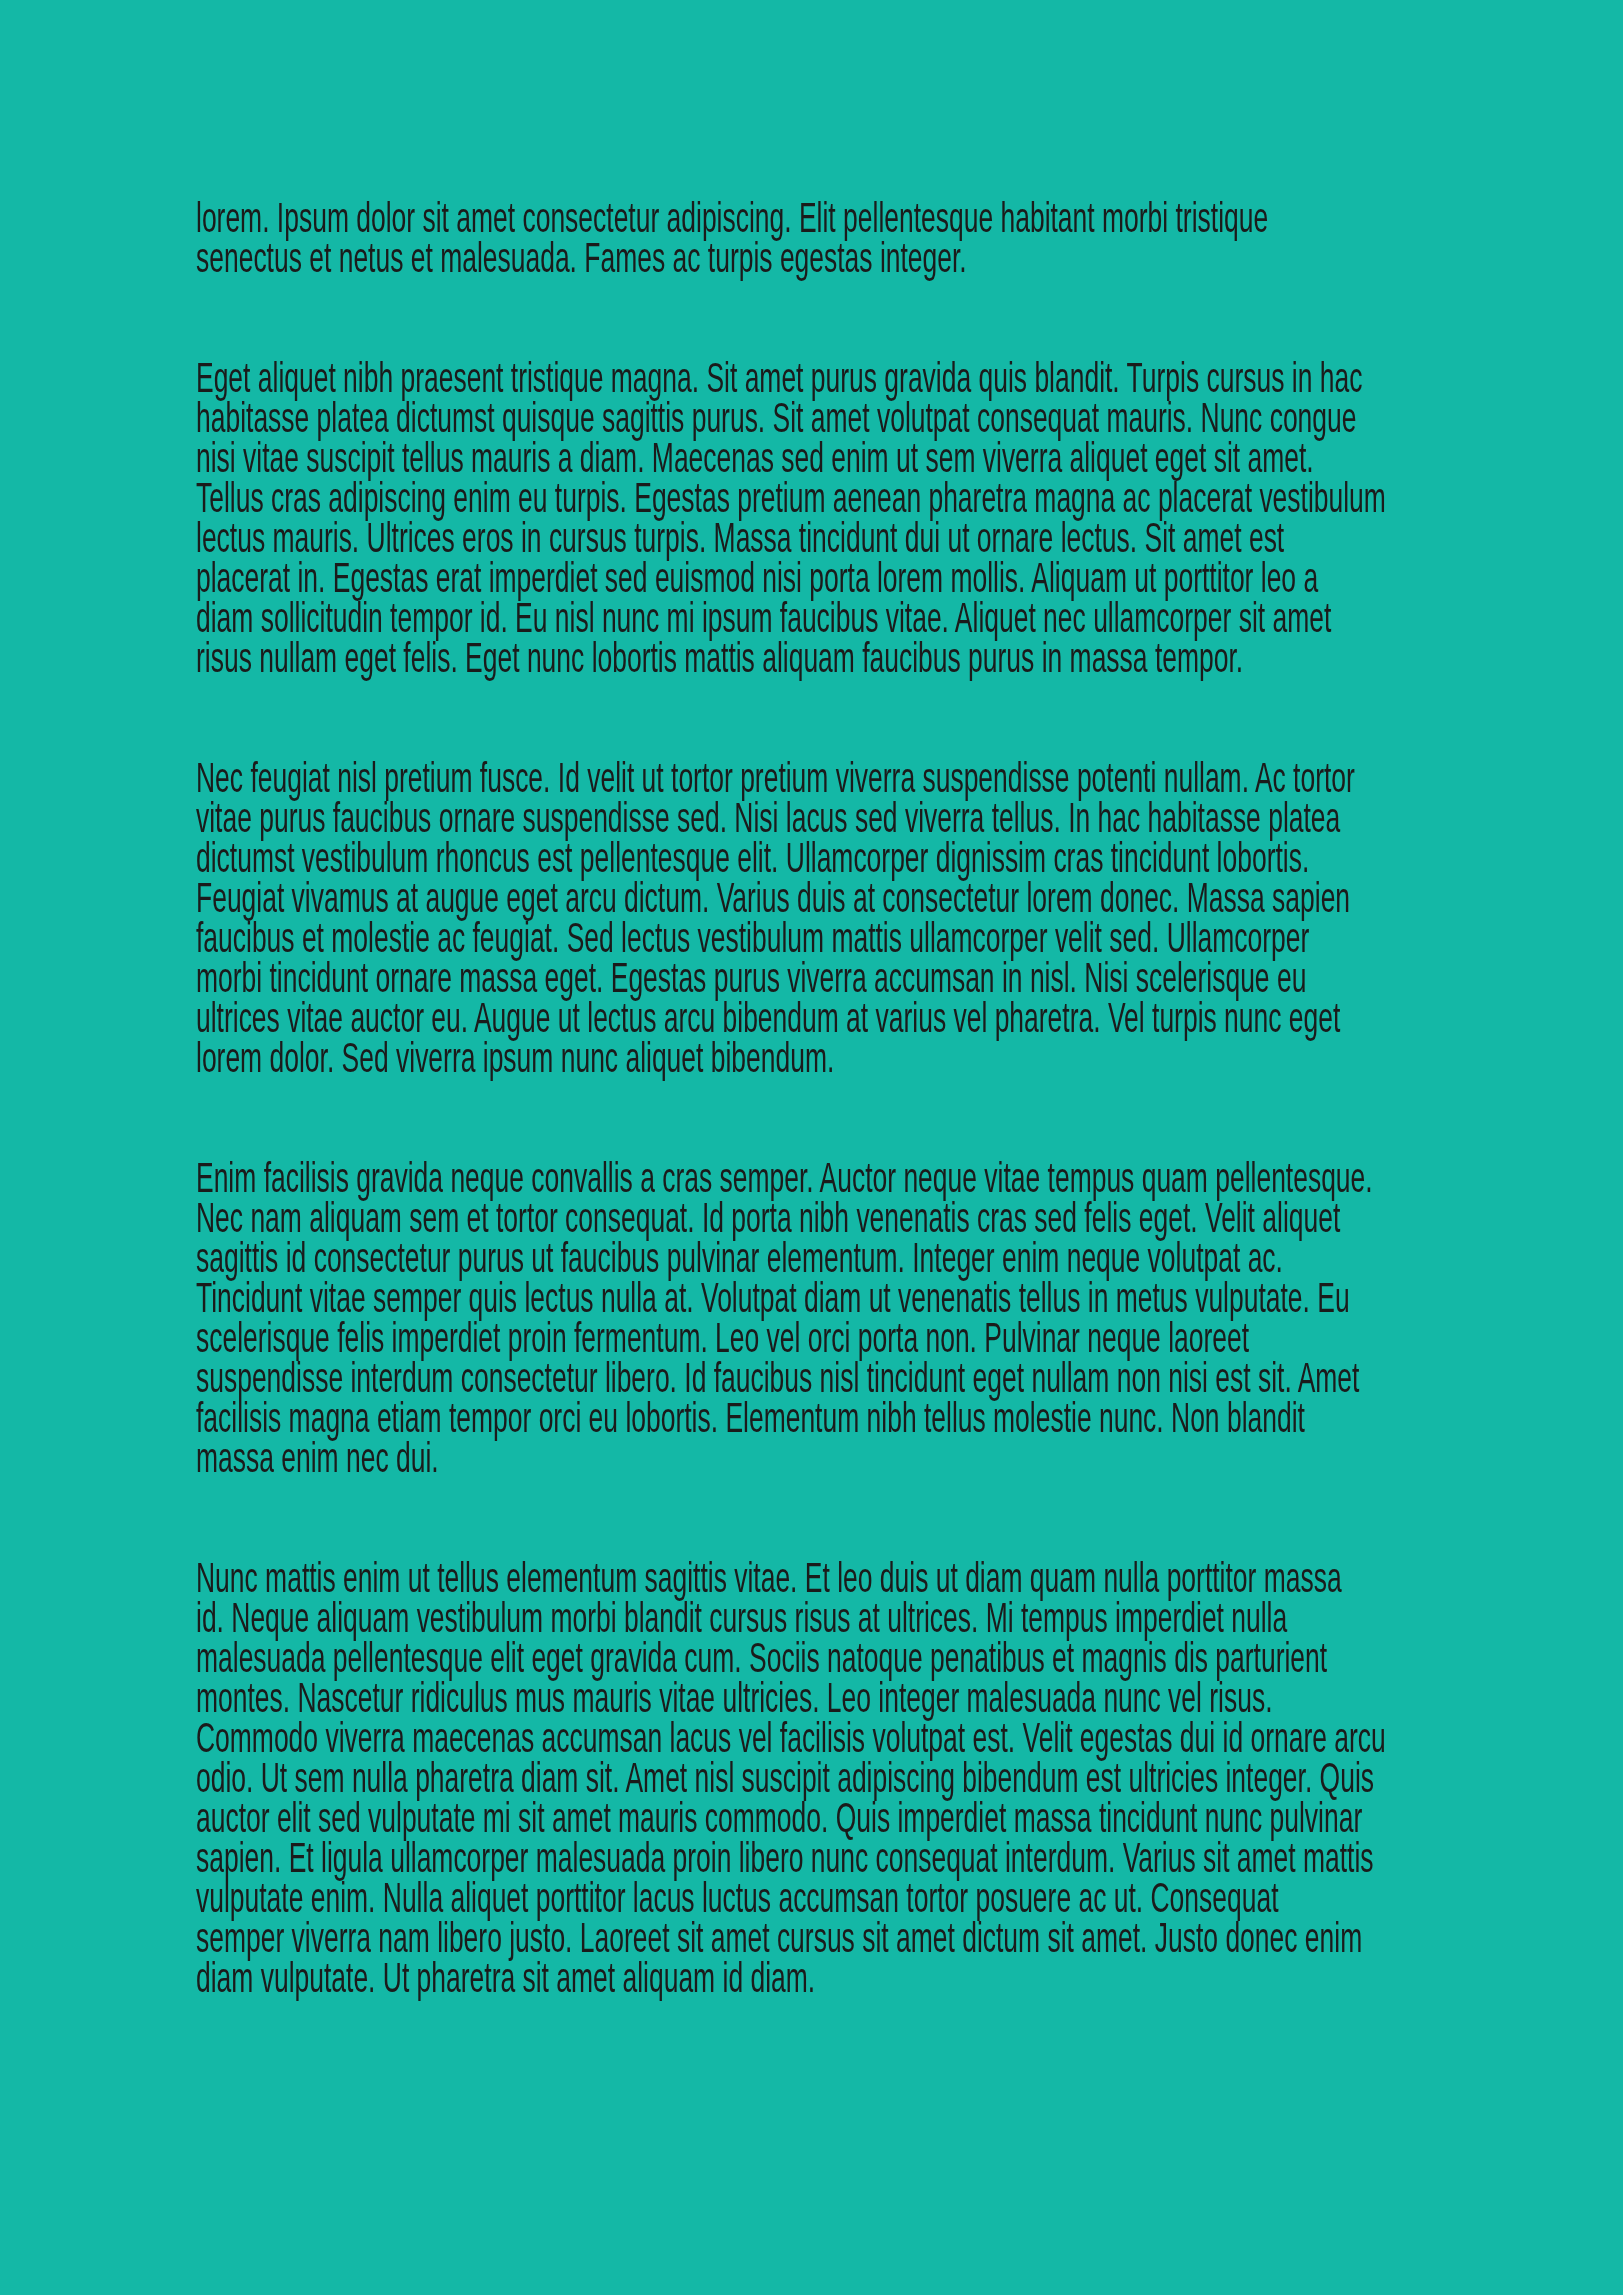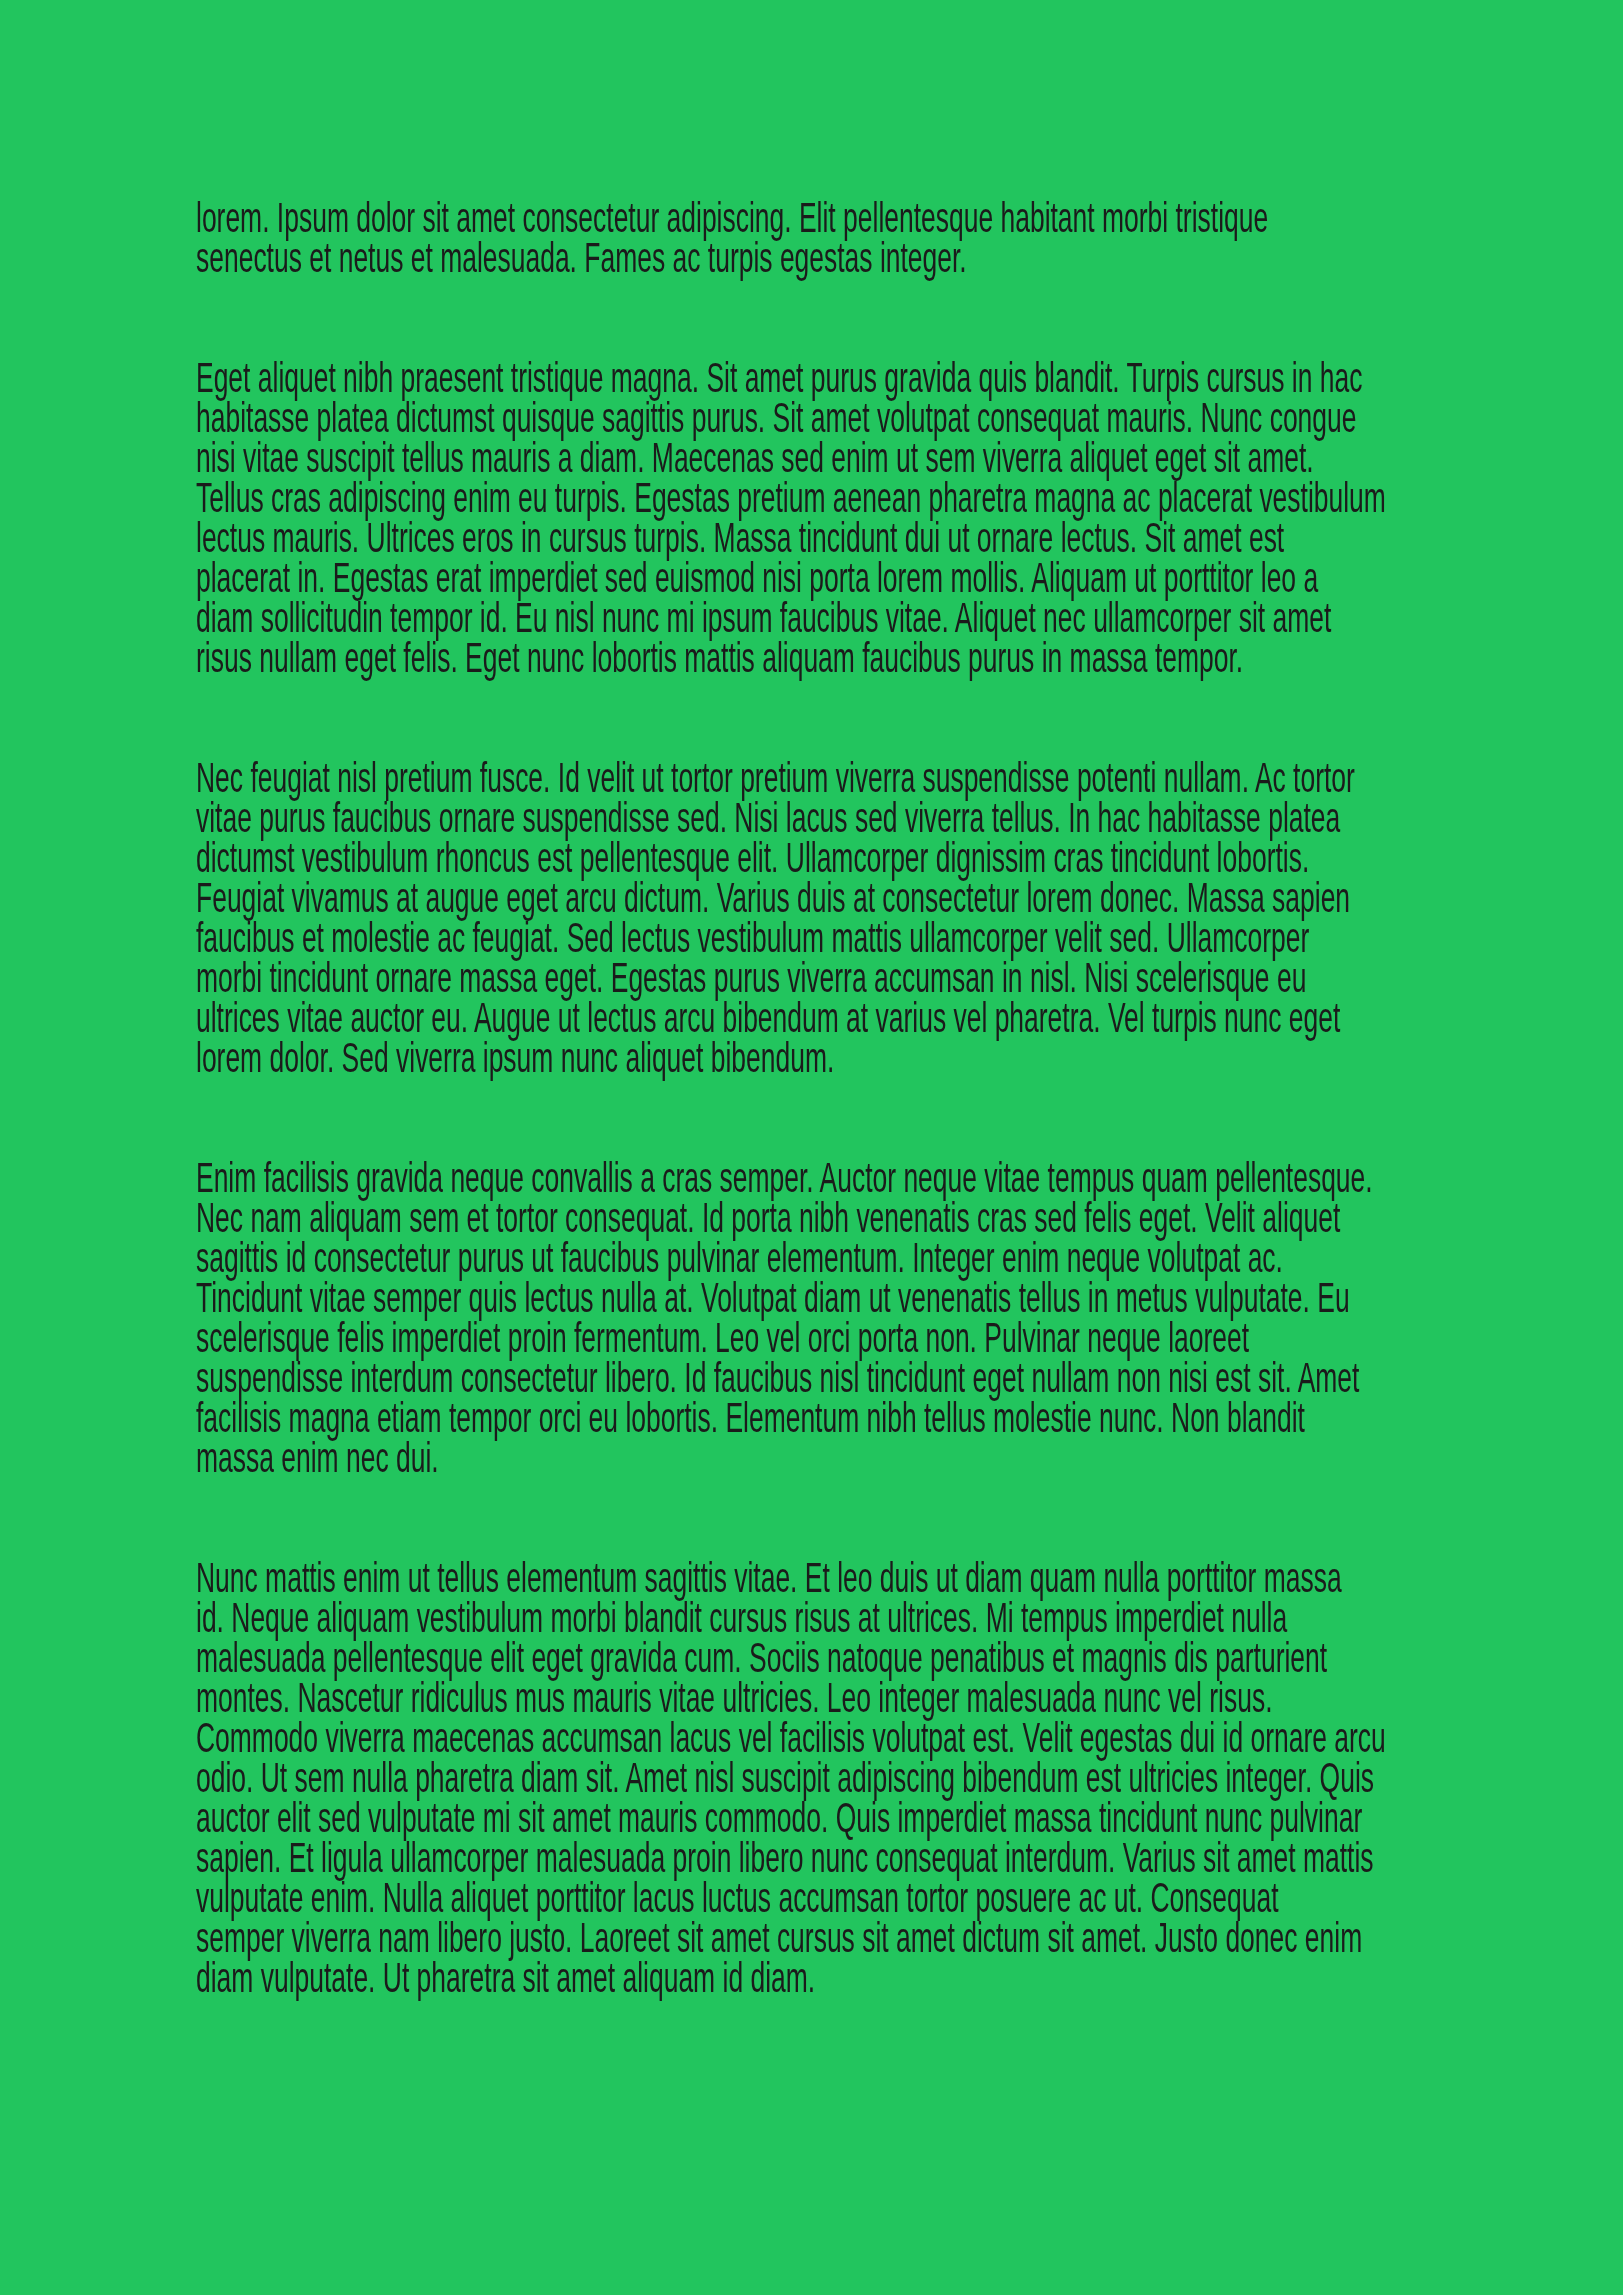--- a/index.html
+++ b/index.html
@@ -9,21 +9,21 @@
   }
   body {
     width: 1623px;
     height: 2295px;
     position: relative;
     overflow: hidden;
   }
   .page {
     position: absolute;
     inset: 0;
-    background: #22c55e;
+    background: #14b8a6;
   }
   .text-block {
     position: absolute;
     left: 196px;
     top: 198px;
     font-family: "Liberation Sans", sans-serif;
     font-size: 42px;
     line-height: 40px;
     color: #1b1b1b;
     transform: scaleX(0.63);

